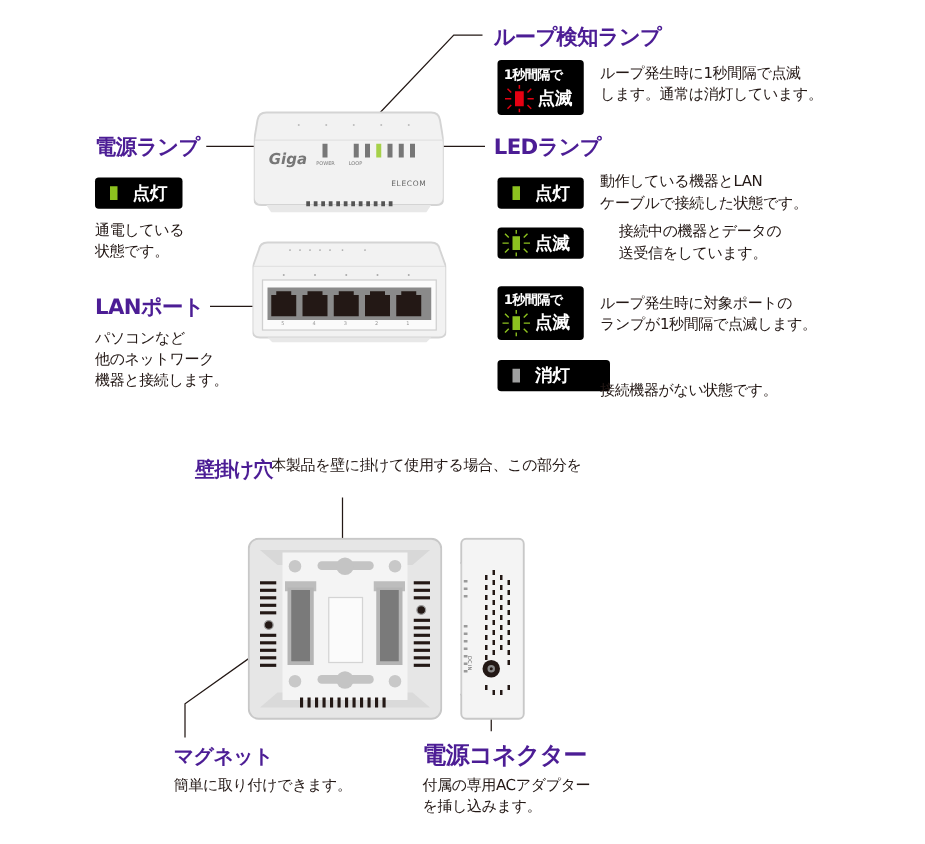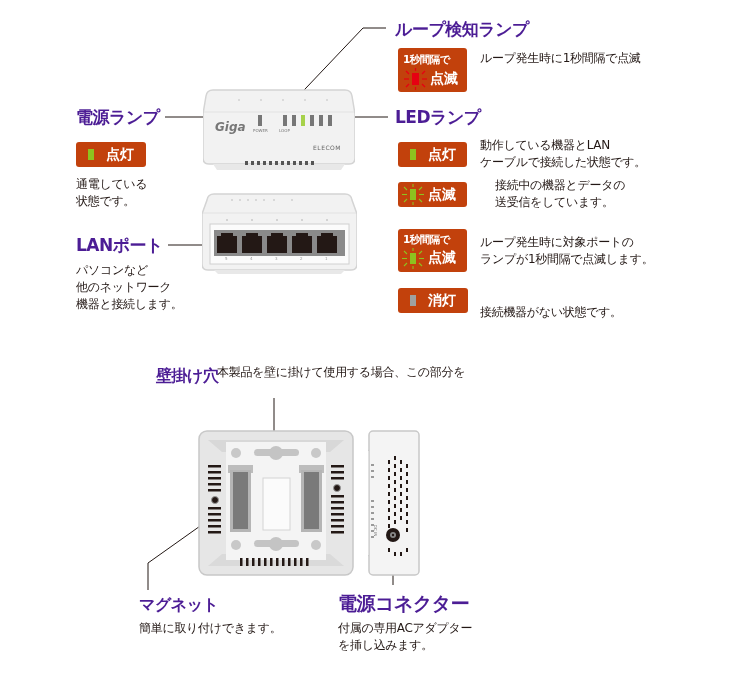--- a/index.html
+++ b/index.html
@@ -1,21 +1,21 @@
 <!DOCTYPE html>
 <html><head>
 <meta charset="utf-8">
 <style>
   html, body { margin:0; padding:0; background:#ffffff; }
   body { width:740px; height:675px; position:relative; overflow:hidden;
          font-family:"DejaVu Sans", "Liberation Sans", sans-serif; color:#231815; }
   .abs { position:absolute; }
   .heading { font-weight:bold; font-size:17px; letter-spacing:-0.5px; white-space:nowrap; color:#4c1d95; }
   .desc { font-size:12px; line-height:17px; white-space:nowrap; color:#231815; letter-spacing:-0.3px; }
-  .badge { background:#c2410c; color:#fff; border-radius:3px; font-weight:bold; box-sizing:border-box; }
+  .badge { background:#000000; color:#fff; border-radius:3px; font-weight:bold; box-sizing:border-box; }
   .badge .lbl { font-size:14px; position:absolute; white-space:nowrap; }
   .badge .sub { font-size:10.5px; position:absolute; white-space:nowrap; letter-spacing:-0.5px; }
   .led { position:absolute; width:6px; height:11px; }
   svg { position:absolute; left:0; top:0; }
 </style>
 </head>
 <body>
 
 <svg width="740" height="675">
 
@@ -123,20 +123,21 @@
       <line x1="5" y1="19" x2="8" y2="16"></line>
         <line x1="24" y1="19" x2="21" y2="16"></line>
       <line x1="14.5" y1="0" x2="14.5" y2="3"></line>
         <line x1="14.5" y1="19" x2="14.5" y2="22"></line>
     </g>
   </svg>
   <span class="lbl" style="left:32px; top:22px;">点滅</span>
 </div>
 <div class="abs desc" style="left:480px; top:50px;">
   <div>ループ発生時に1秒間隔で点滅</div>
+  <div>します。通常は消灯しています。</div>
 </div>
 
 <div class="abs heading" style="left:76px; top:106px;">電源ランプ</div>
 <div class="abs badge" style="left:76px; top:142px; width:70px; height:25px;">
   <span class="abs" style="left:12px; top:7px; width:6px; height:11px; background:#8dc21f;"></span>
   <span class="lbl" style="left:30px; top:4px;">点灯</span>
 </div>
 <div class="abs desc" style="left:76px; top:176px;">
   <div>通電している</div>
   <div>状態です。</div>
@@ -189,21 +190,21 @@
         <line x1="13" y1="18" x2="13" y2="21"></line>
     </g>
   </svg>
   <span class="lbl" style="left:30px; top:20px;">点滅</span>
 </div>
 <div class="abs desc" style="left:480px; top:234px;">
   <div>ループ発生時に対象ポートの</div>
   <div>ランプが1秒間隔で点滅します。</div>
 </div>
 
-<div class="abs badge" style="left:398px; top:288px; width:70px; height:25px;">
+<div class="abs badge" style="left:398px; top:288px; width:90px; height:25px;">
   <span class="abs" style="left:12px; top:7px; width:6px; height:11px; background:#9fa0a0;"></span>
   <span class="lbl" style="left:30px; top:4px;">消灯</span>
 </div>
 <div class="abs desc" style="left:480px; top:304px;">
   <div>接続機器がない状態です。</div>
 </div>
 
 <div class="abs heading" style="left:76px; top:234px;">LANポート</div>
 <div class="abs desc" style="left:76px; top:262px;">
   <div>パソコンなど</div>

